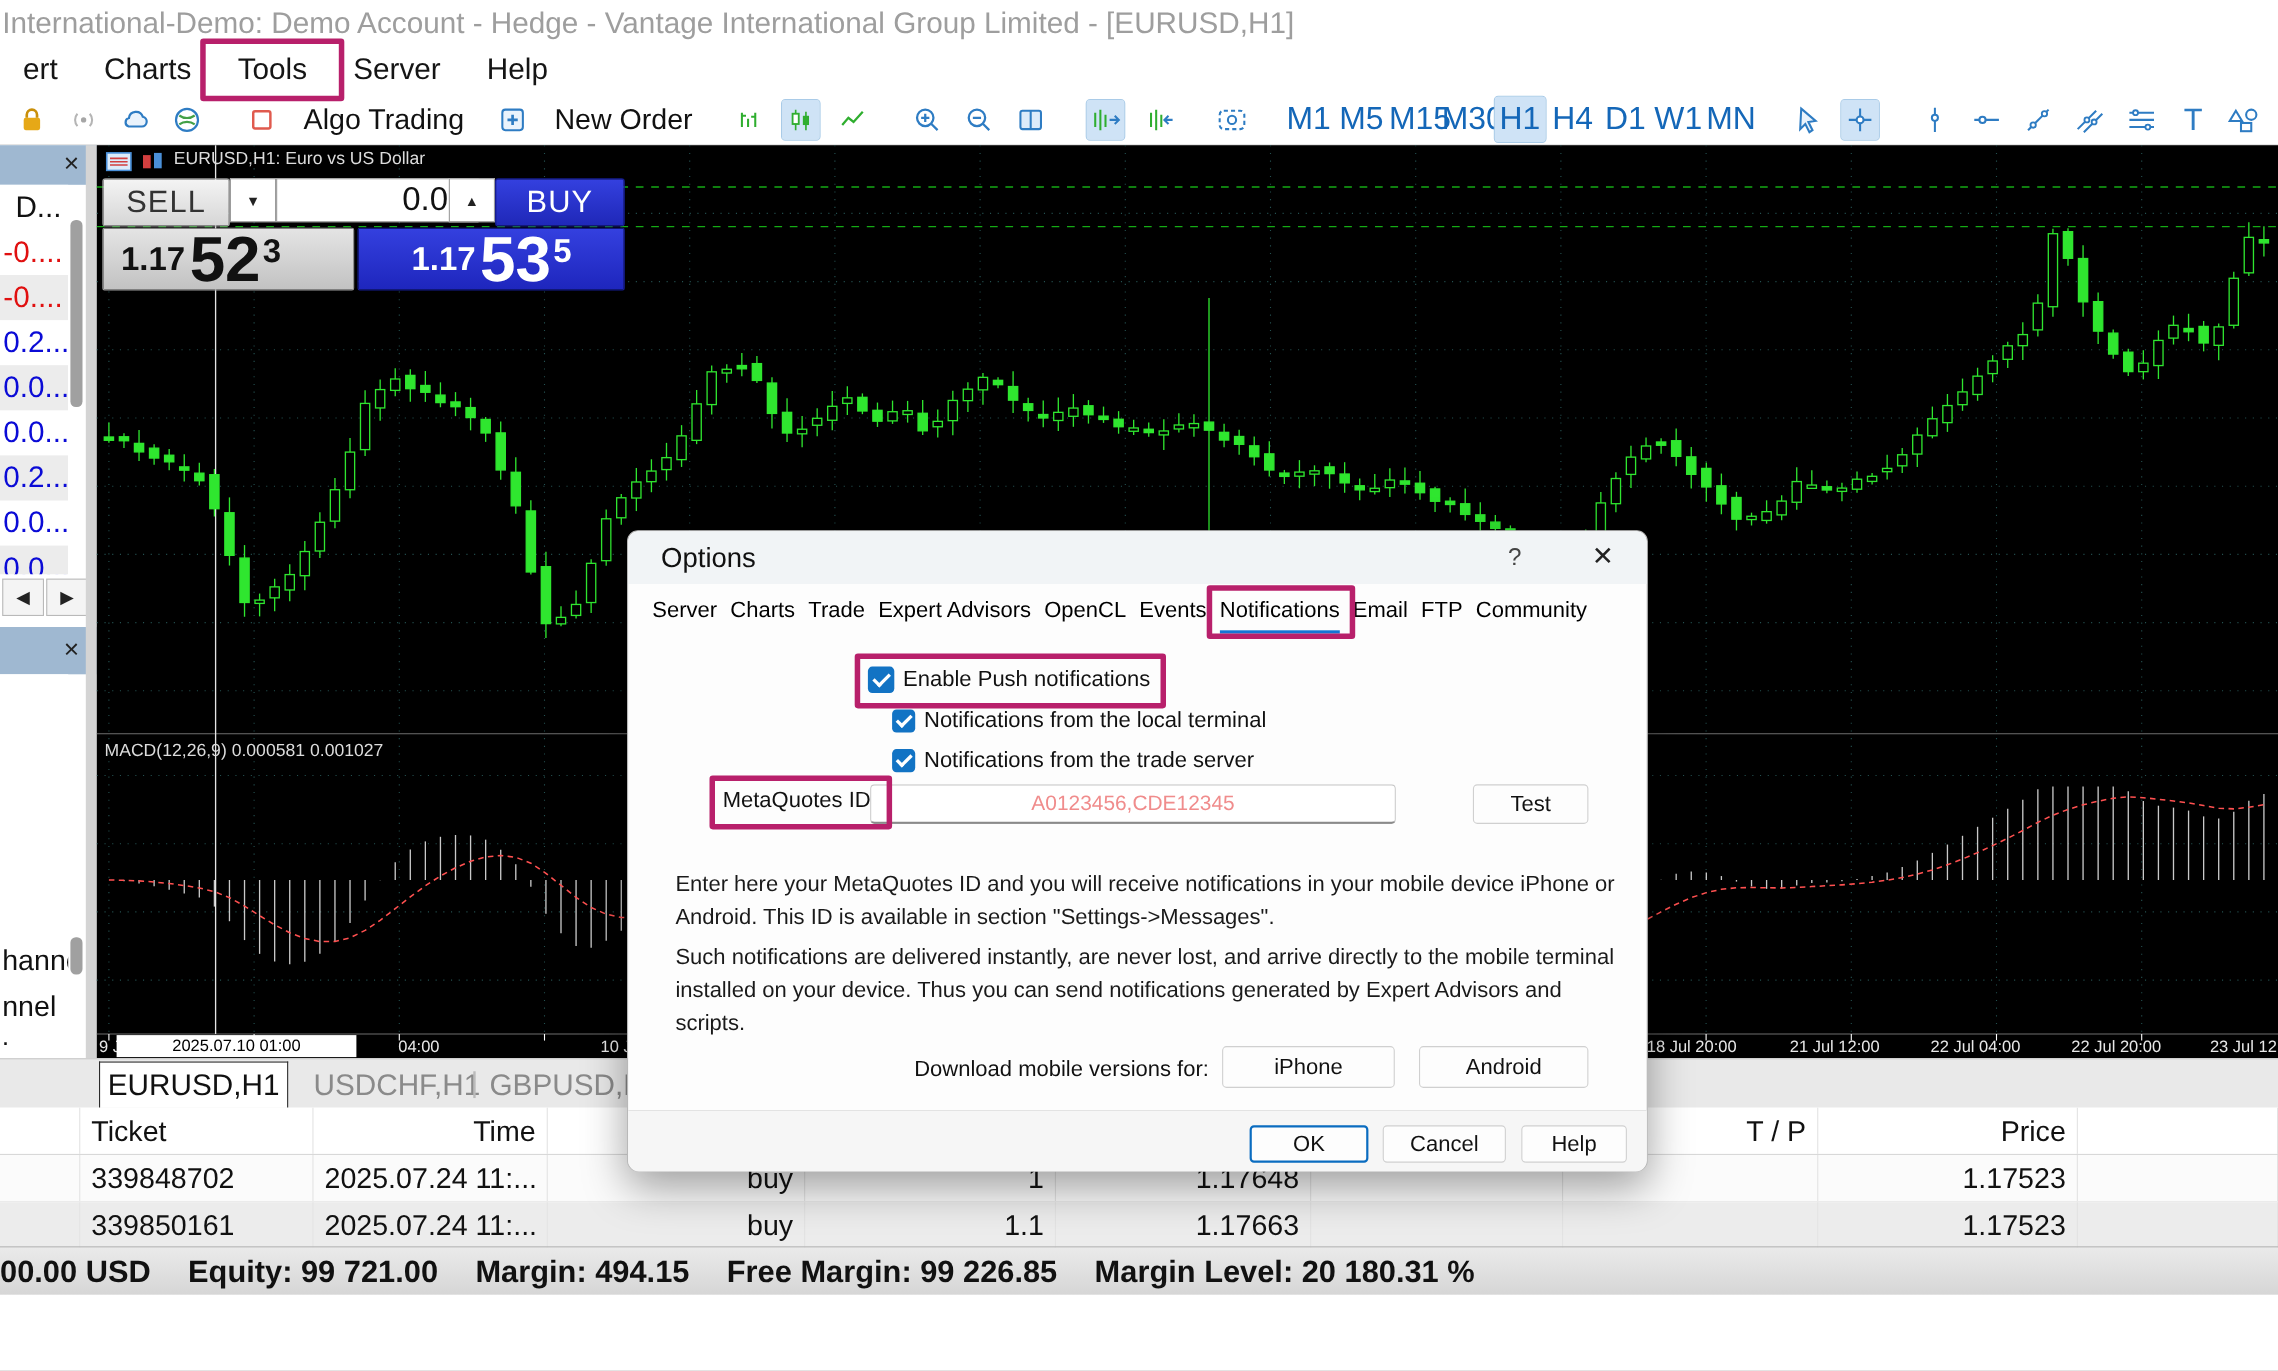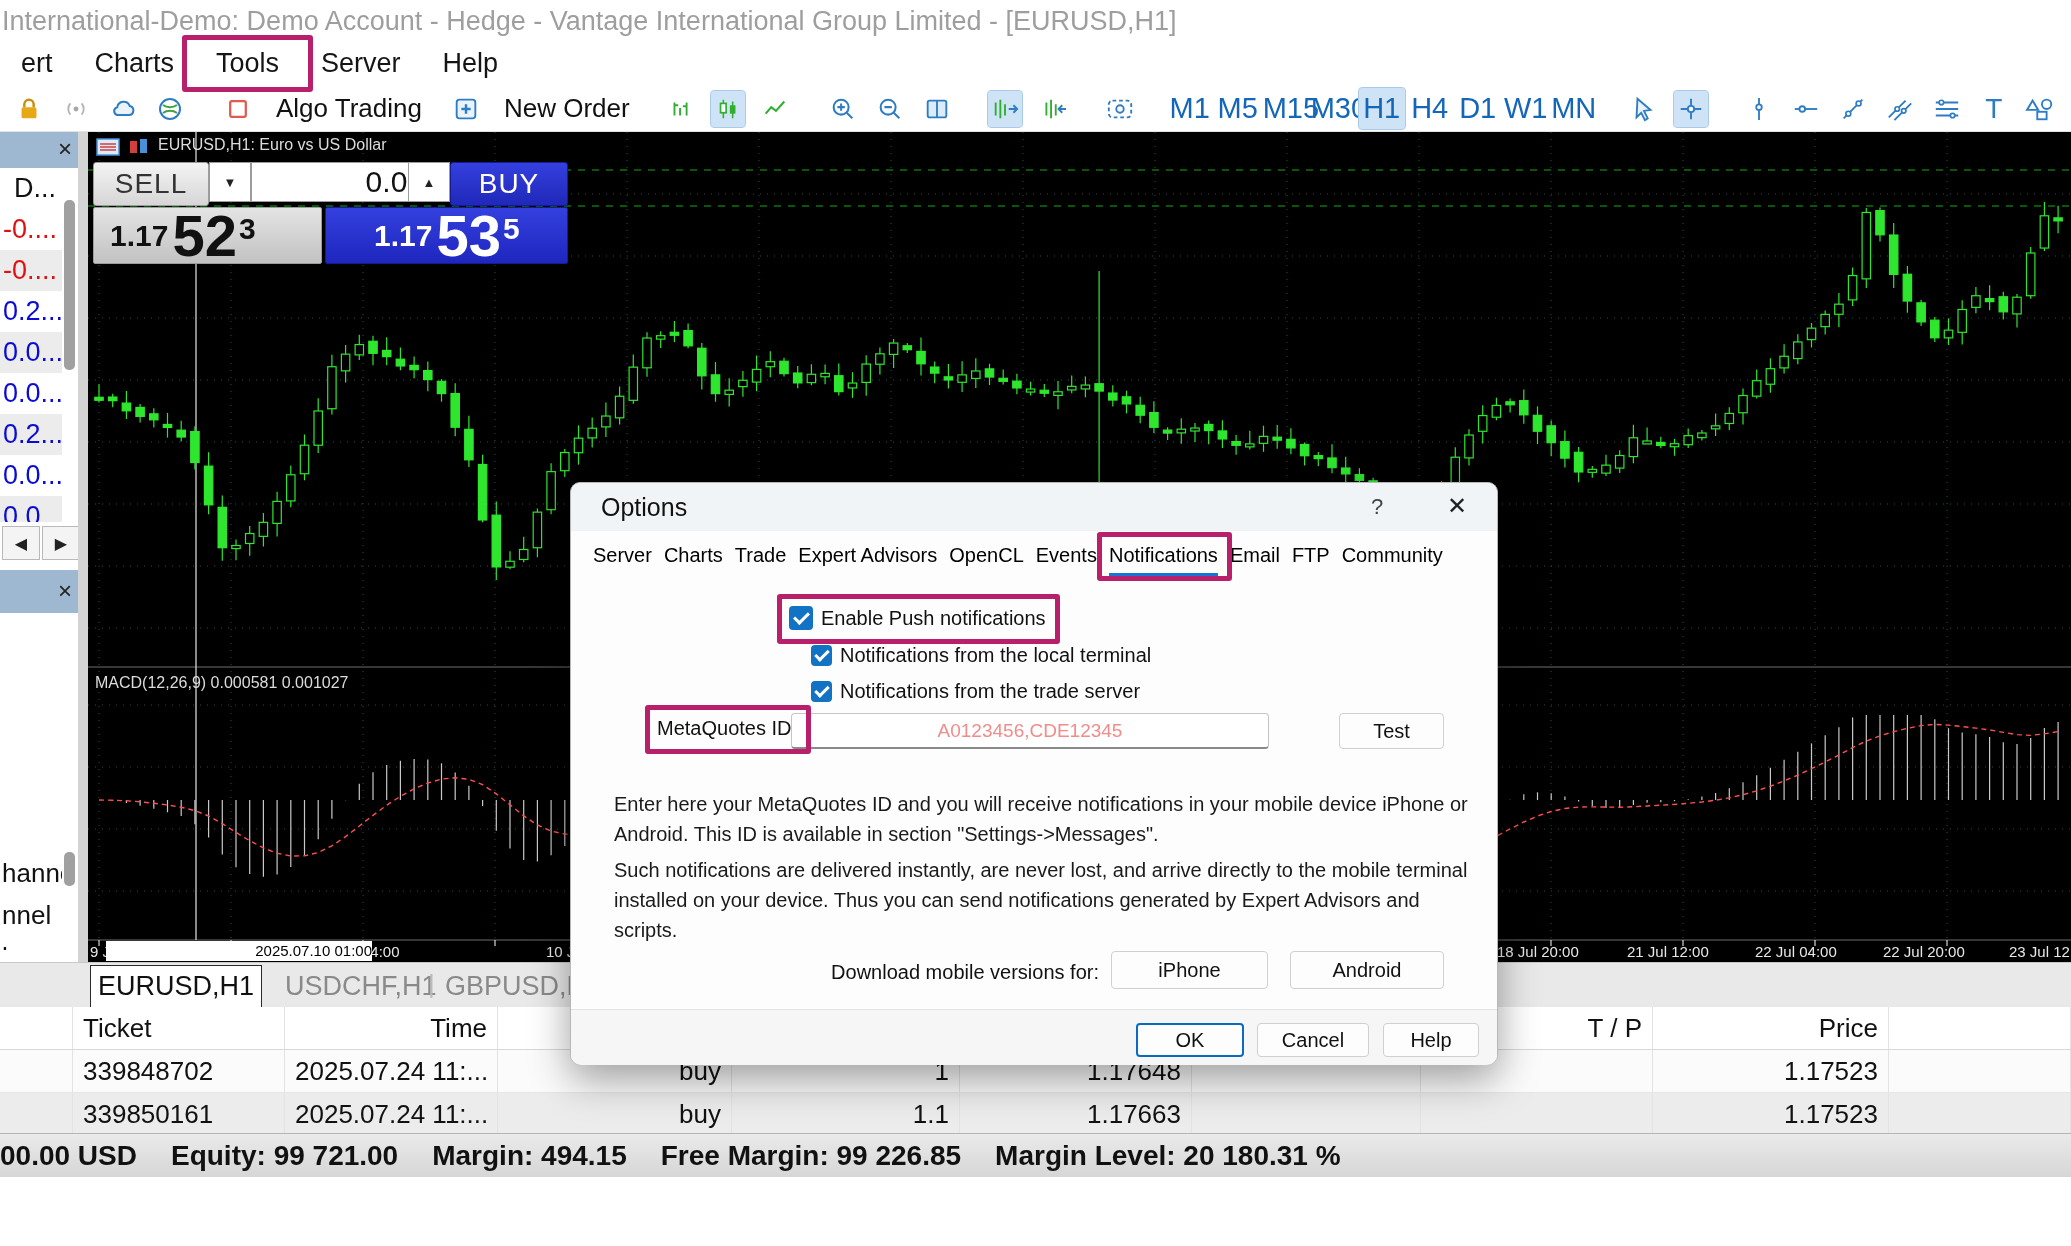--- a/index.html
+++ b/index.html
@@ -841,21 +841,21 @@
   <div id="axis-layer">
       <span class="axlabel" style="left: 90px;">9 Jul 20</span>
       <span class="axlabel" style="left: 362px;">04:00</span>
       <span class="axlabel" style="left: 546px;">10 Jul 20:00</span>
       <span class="axlabel" style="left: 815px;">11 Jul 12:00</span>
       <span class="axlabel" style="left: 1497px;">18 Jul 20:00</span>
       <span class="axlabel" style="left: 1627px;">21 Jul 12:00</span>
       <span class="axlabel" style="left: 1755px;">22 Jul 04:00</span>
       <span class="axlabel" style="left: 1883px;">22 Jul 20:00</span>
       <span class="axlabel" style="left: 2009px;">23 Jul 12:0</span>
-      <span class="axlabel" id="ax-hl" style="left: 106px; width: 266px; text-align: right;">2025.07.10 01:00</span>
+      <span class="axlabel" id="ax-hl" style="left: 106px; width: 218px;">2025.07.10 01:00</span>
     </div>
 
   <div class="abs" id="chart-tabbar">
     <div id="tab-active">EURUSD,H1</div>
     <span class="tabgray" style="left:285px;">USDCHF,H1</span>
     <span class="tabsep" style="left:428px;">|</span>
     <span class="tabgray" style="left:445px;">GBPUSD,H</span>
   </div>
 
   <div class="abs" id="ttable">

